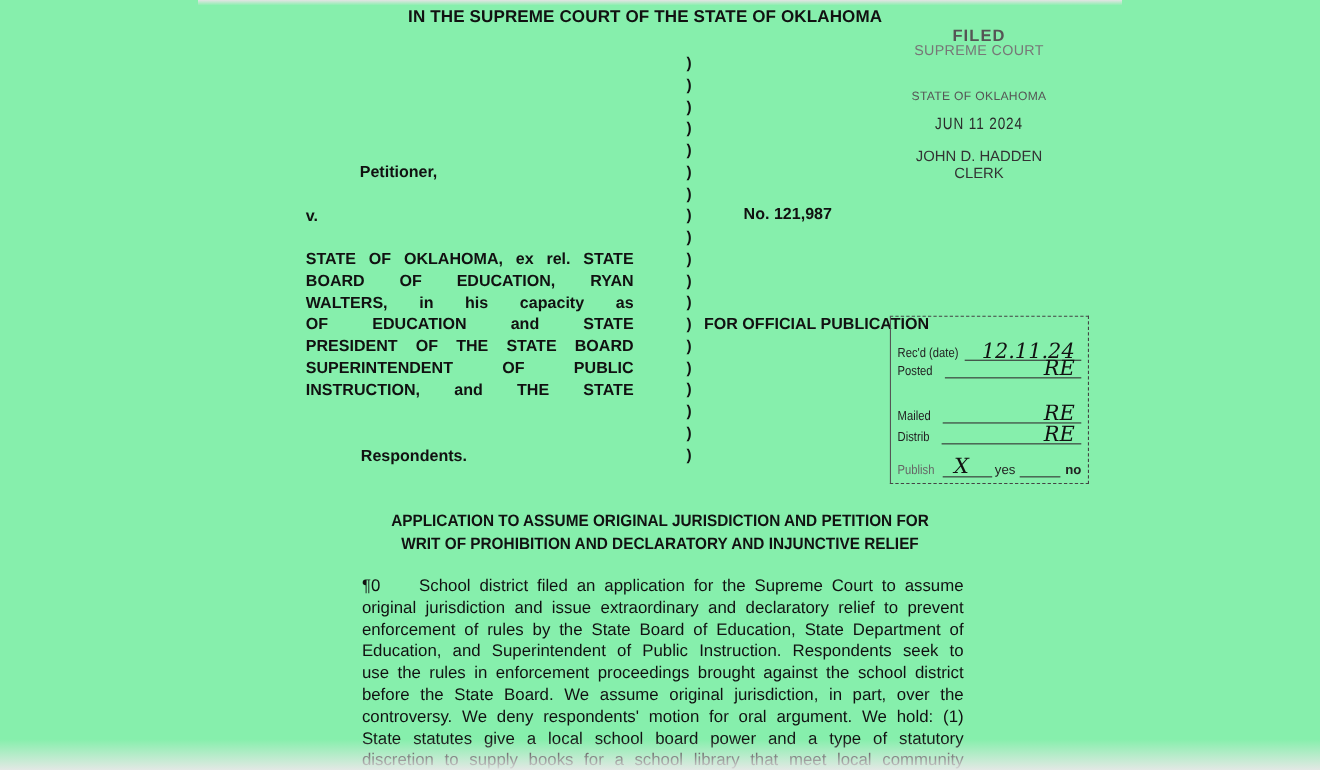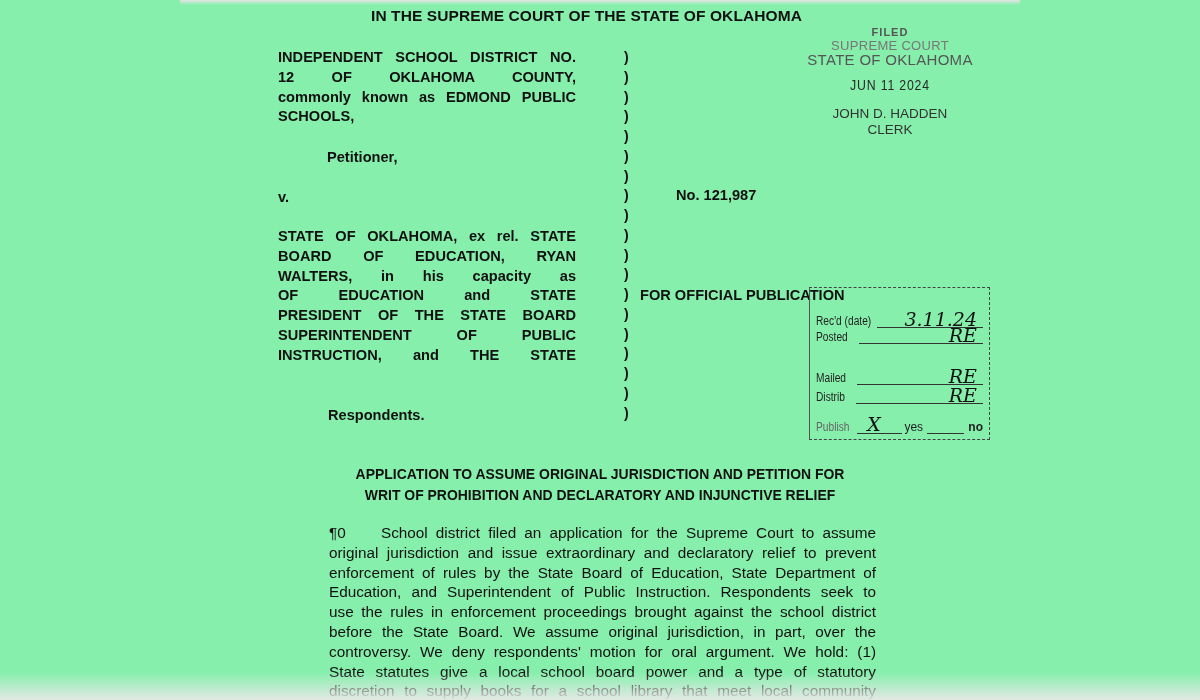--- a/index.html
+++ b/index.html
@@ -84,23 +84,23 @@
     .official-pub { left: 640px; top: 287px; font-size: 14.6px; font-weight: bold; }
 
     .filed-stamp {
       position: absolute;
       left: 800px; top: 26px;
       width: 180px;
       text-align: center;
       color: #2a2a2a;
       font-family: "Liberation Sans", sans-serif;
     }
-    .filed-stamp .filed-word { font-size: 11px; font-weight: bold; letter-spacing: 1px; color: #555; line-height: 13px; }
+    .filed-stamp .filed-word { font-size: 15px; font-weight: bold; letter-spacing: 1px; color: #555; line-height: 13px; }
     .filed-stamp .court-line { font-size: 13px; color: #777; line-height: 14px; letter-spacing: 0.3px; }
-    .filed-stamp .court-line2 { font-size: 15px; color: #555; line-height: 14px; letter-spacing: 0.3px; }
+    .filed-stamp .court-line2 { font-size: 11px; color: #555; line-height: 14px; letter-spacing: 0.3px; margin-top: 28px; }
     .filed-stamp .date-line { font-family: "Liberation Sans Narrow", "Liberation Sans", sans-serif; font-size: 15px; margin-top: 9px; line-height: 18px; letter-spacing: 1px; transform: scaleX(0.82); }
     .filed-stamp .clerk-name { font-size: 13.5px; margin-top: 12px; line-height: 16px; color: #333; }
     .filed-stamp .clerk-title { font-size: 13.5px; line-height: 16px; color: #333; }
 
     .receipt-box {
       position: absolute;
       left: 809px; top: 287px;
       width: 181px; height: 153px;
       border: 1.3px dashed #444;
       border-left: 1.3px solid #555;
@@ -172,26 +172,20 @@
     .syllabus .para-mark { display: inline-block; width: 52px; text-align-last: left; }
   </style>
 </head>
 <body>
 
 <div class="viewport">
   <div class="top-shadow"></div>
 
   <div class="abs court-title">IN THE SUPREME COURT OF THE STATE OF OKLAHOMA</div>
 
-  <div class="abs party petitioner-party">
-    <span class="ln">INDEPENDENT SCHOOL DISTRICT NO.</span>
-    <span class="ln">12 OF OKLAHOMA COUNTY,</span>
-    <span class="ln">commonly known as EDMOND PUBLIC</span>
-    <span class="ln last">SCHOOLS,</span>
-  </div>
 
   <div class="abs role-label petitioner-label">Petitioner,</div>
   <div class="abs role-label versus-label">v.</div>
 
   <div class="abs party respondent-party">
     <span class="ln">STATE OF OKLAHOMA, ex rel. STATE</span>
     <span class="ln">BOARD OF EDUCATION, RYAN</span>
     <span class="ln">WALTERS, in his capacity as</span>
     <span class="ln">OF EDUCATION and STATE</span>
     <span class="ln">PRESIDENT OF THE STATE BOARD</span>
@@ -232,21 +226,21 @@
     <div class="court-line2">STATE OF OKLAHOMA</div>
     <div class="date-line">JUN 11 2024</div>
     <div class="clerk-name">JOHN D. HADDEN</div>
     <div class="clerk-title">CLERK</div>
   </div>
 
   <div class="receipt-box">
     <div class="receipt-row row-recd">
       <span class="lbl">Rec'd (date)</span>
       <span class="line">
-        <span class="hand">3.11.24</span>
+        <span class="hand">12.11.24</span>
       </span>
     </div>
     <div class="receipt-row row-posted">
       <span class="lbl">Posted</span>
       <span class="line" style="margin-left:6px;">
         <span class="hand">RE</span>
       </span>
     </div>
     <div class="receipt-row row-mailed">
       <span class="lbl">Mailed</span>

